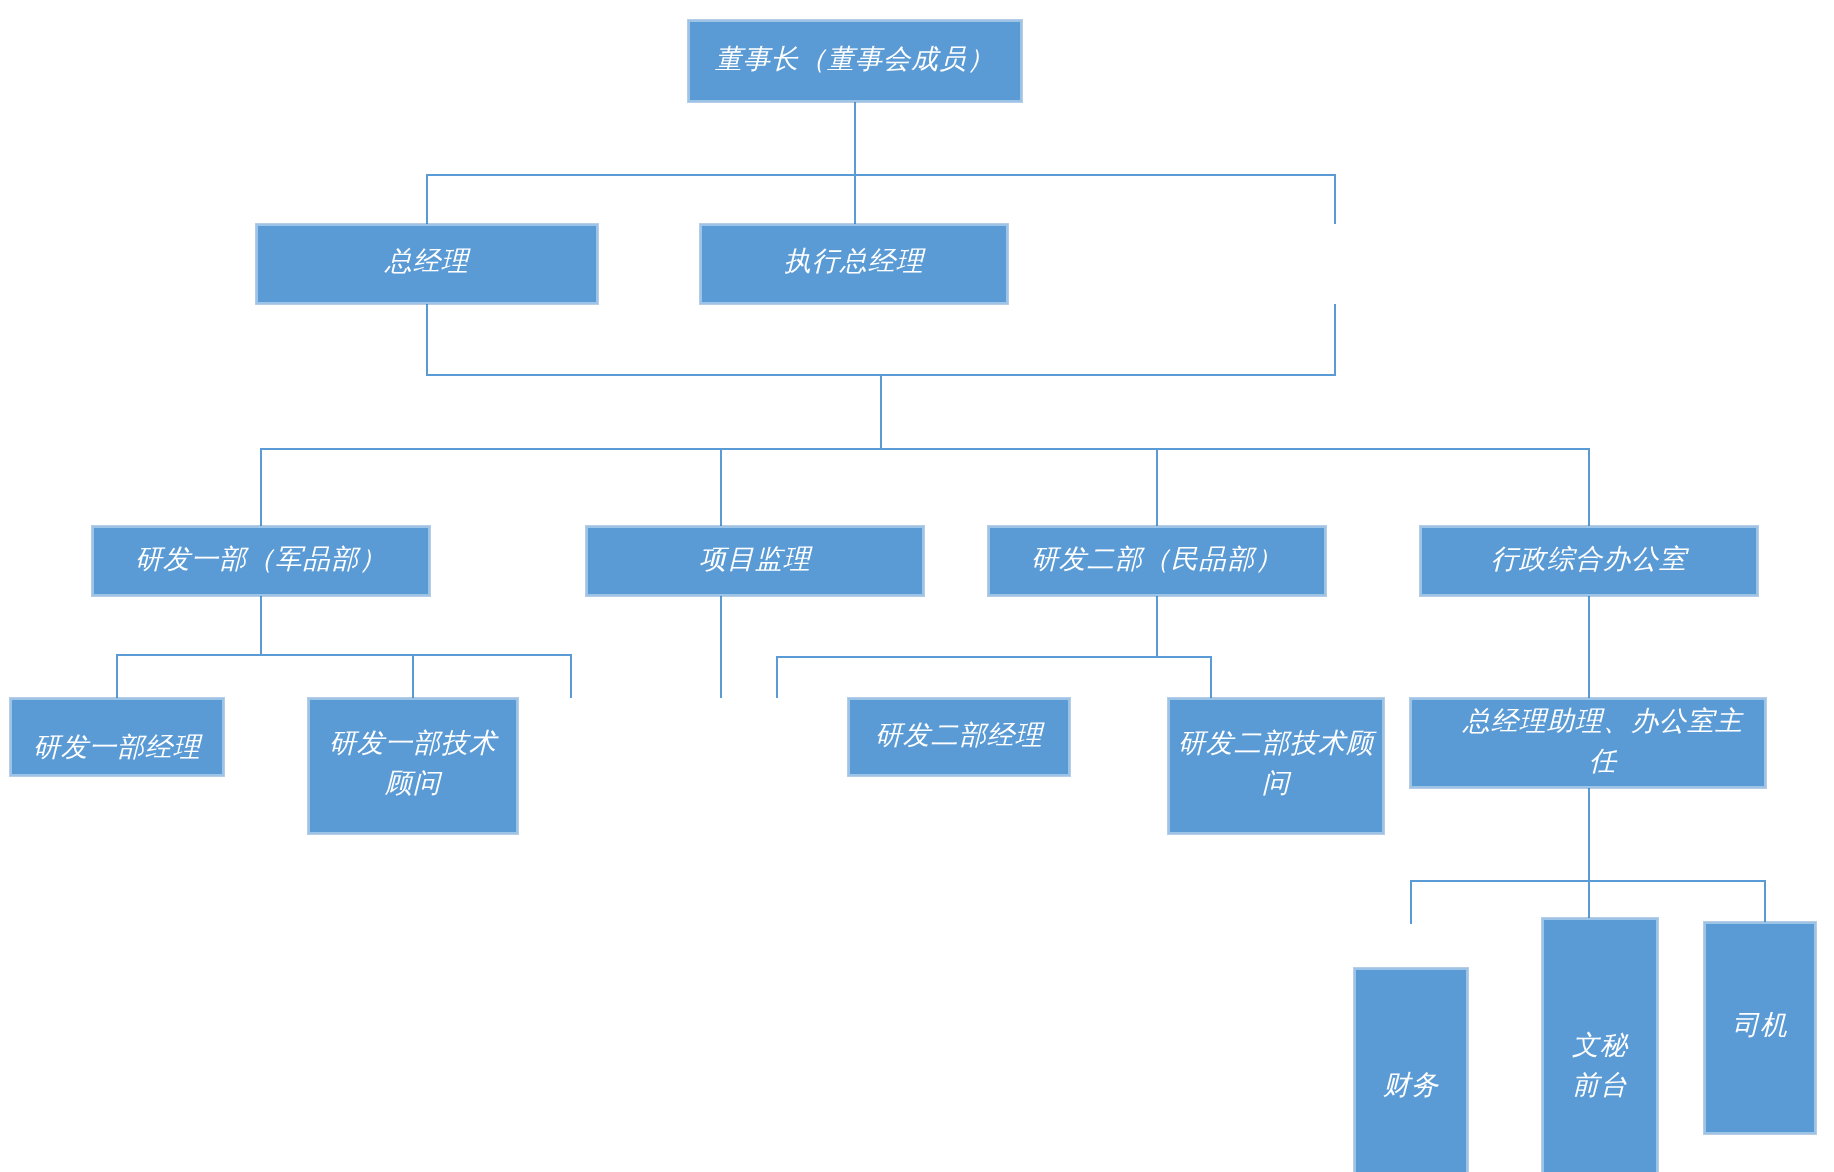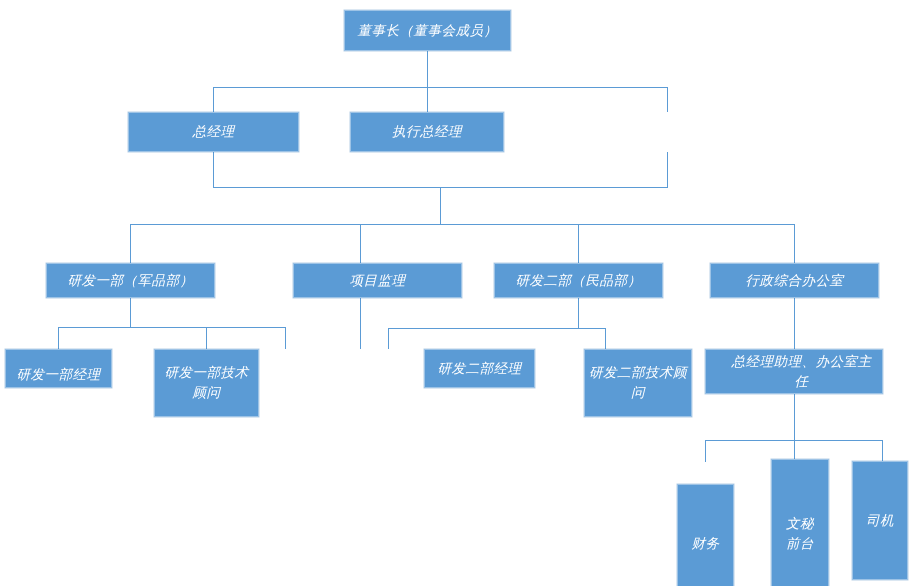--- a/index.html
+++ b/index.html
@@ -130,17 +130,17 @@
     <span class="label">总经理助理、办公室主任</span>
   </div>
 
   <div class="node" style="left:677px; top:484px; width:57px; height:119px;">
     <span class="label">财务</span>
   </div>
   <div class="node" style="left:771px; top:459px; width:58px; height:149px;">
     <span class="label">文秘
 前台</span>
   </div>
-  <div class="node" style="left:852px; top:461px; width:56px; height:119px;align-items:center;">
+  <div class="node" style="left:852px; top:461px; width:56px; height:106px;align-items:center;">
     <span class="label">司机</span>
   </div>
 
 </div>
 
 </body></html>

